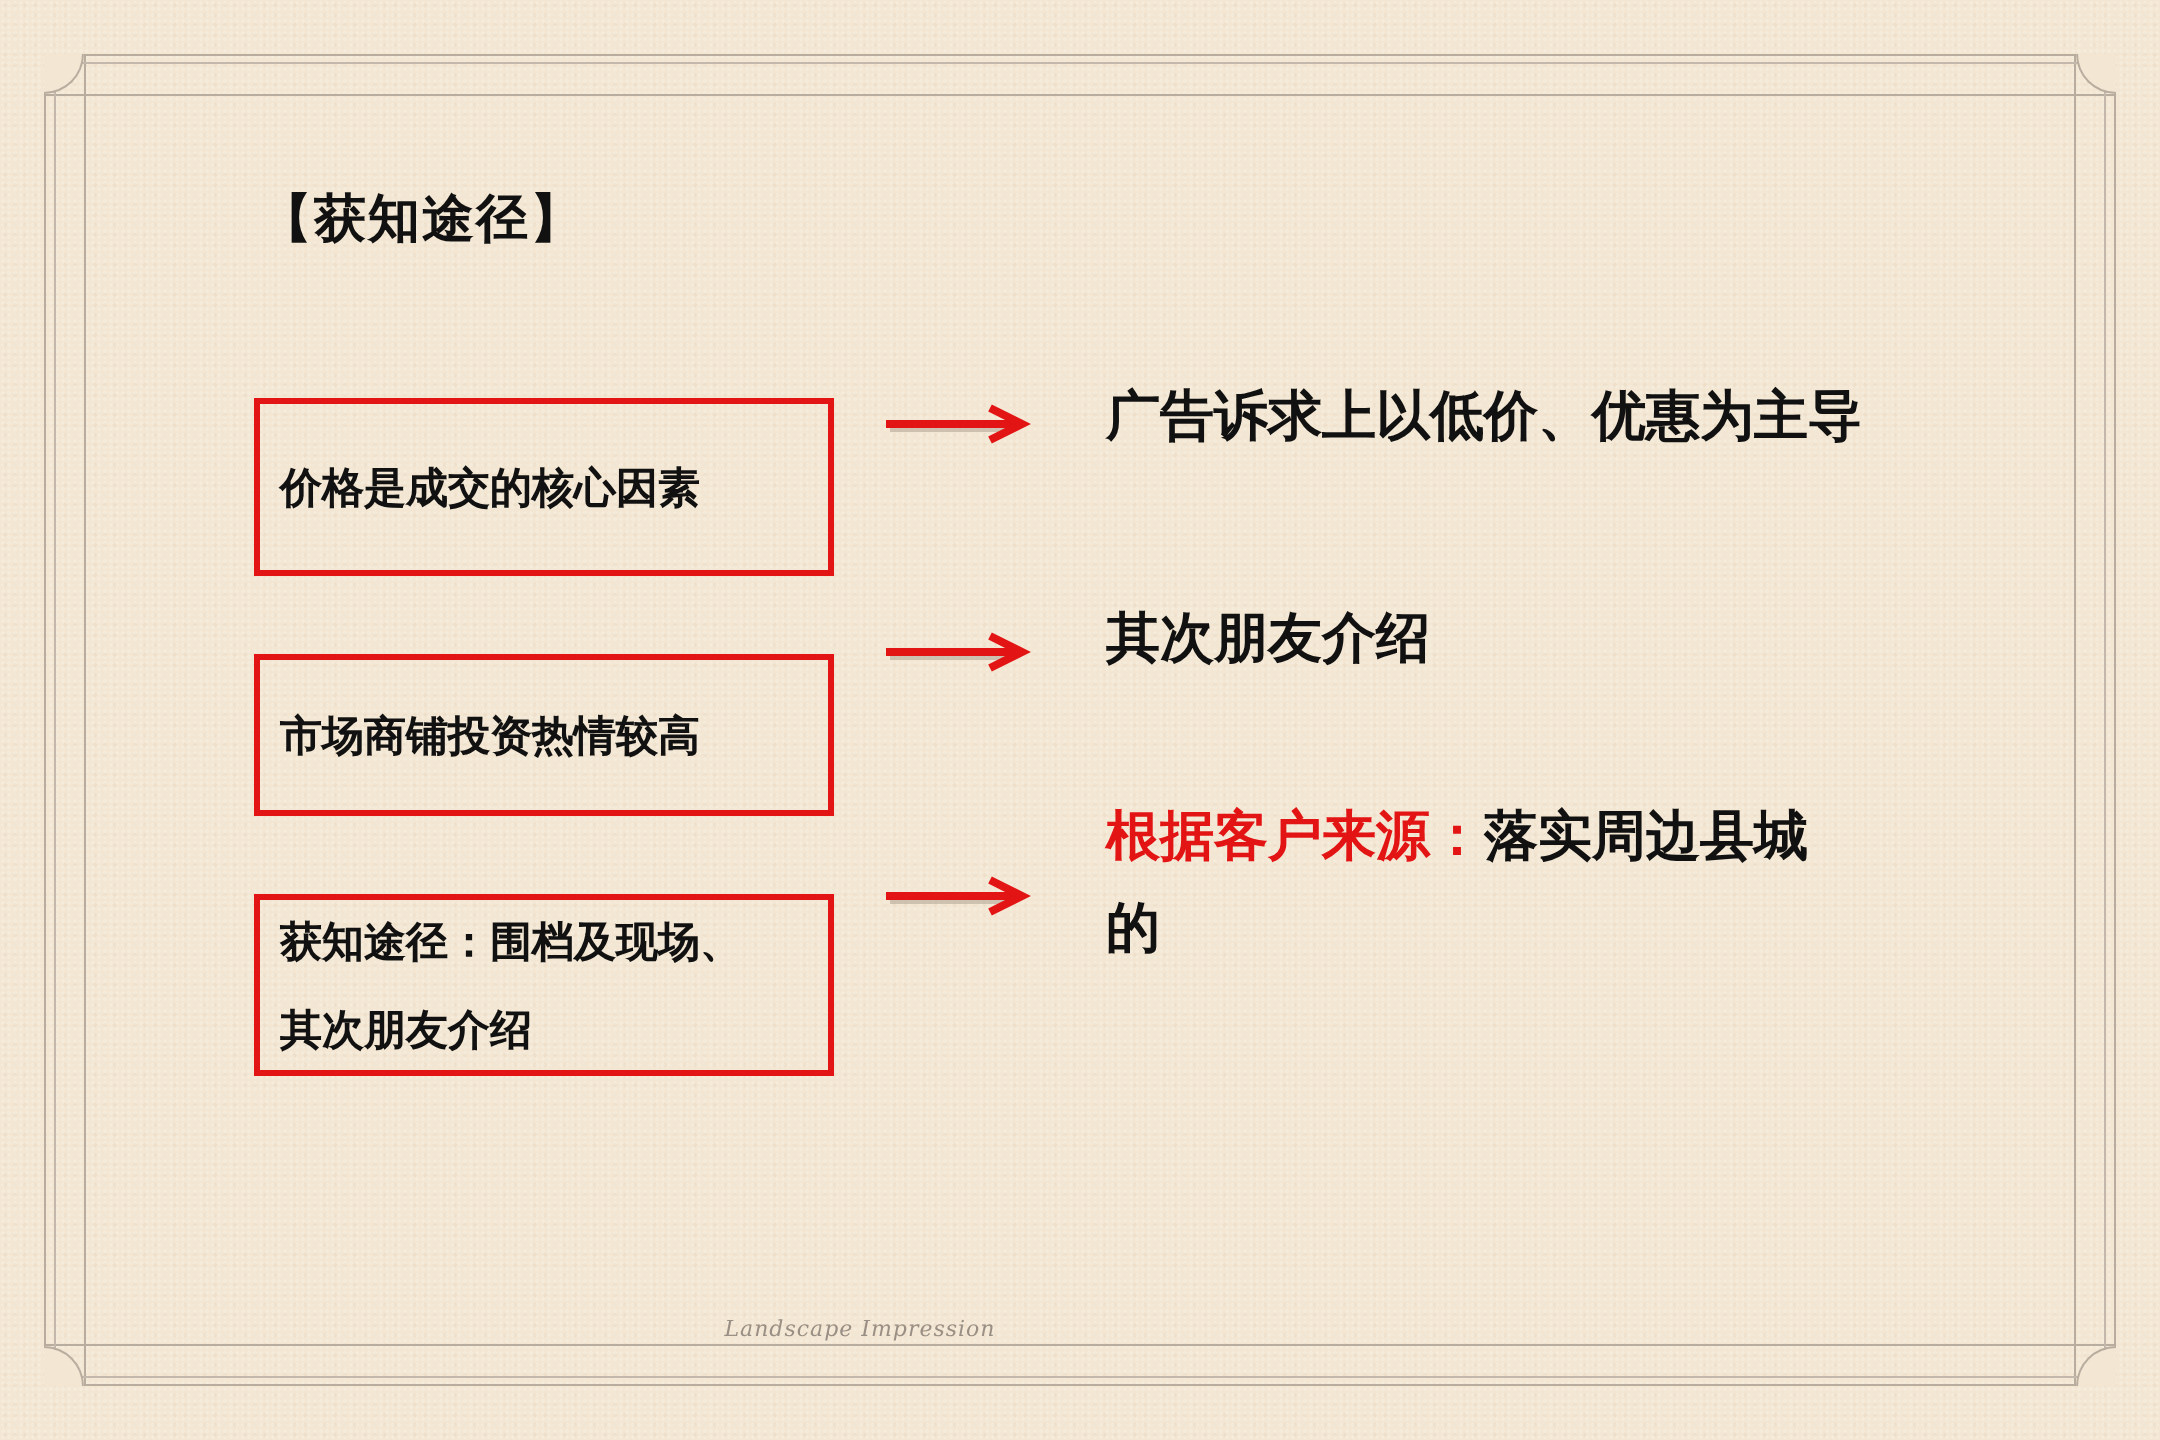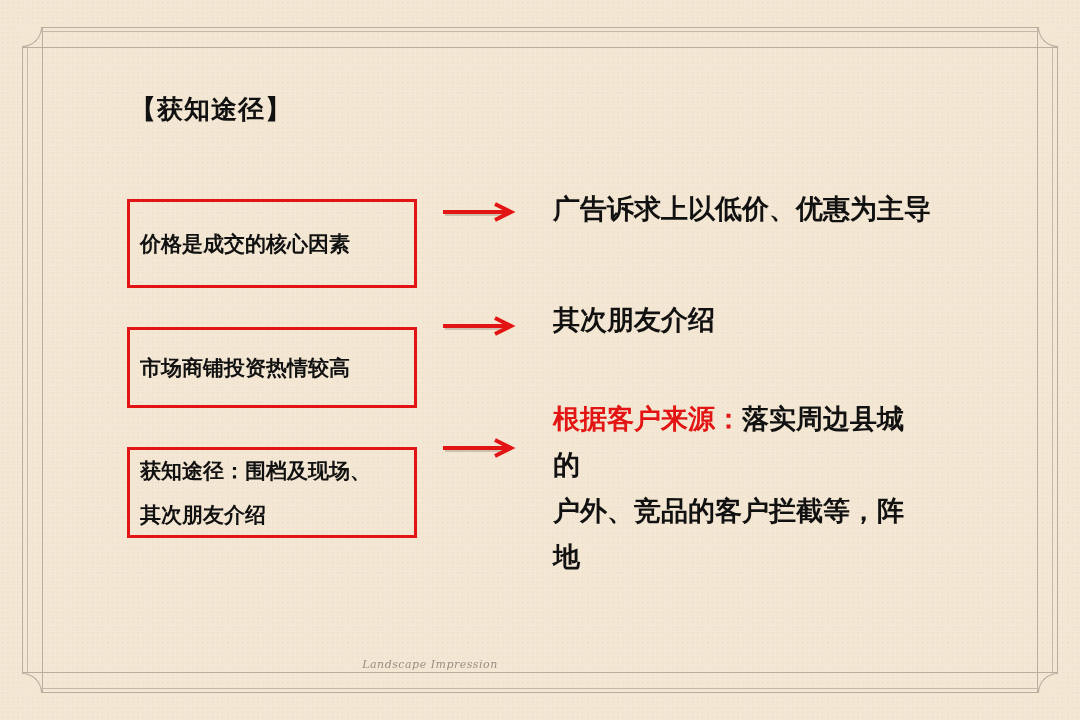--- a/index.html
+++ b/index.html
@@ -99,16 +99,15 @@
 <svg class="arrow a3" viewBox="0 0 74 20">
   <line x1="2" y1="12" x2="64" y2="12" stroke="#a89c8c" stroke-width="4" opacity="0.5"></line>
   <line x1="0" y1="10" x2="64" y2="10" stroke="#e31414" stroke-width="4"></line>
   <polyline points="52,2 68,10 52,18" fill="none" stroke="#e31414" stroke-width="4"></polyline>
 </svg>
 
 <div class="rtext r1">广告诉求上以低价、优惠为主导</div>
 <div class="rtext r2">其次朋友介绍</div>
 <div class="rtext r3">
   <div><span class="red">根据客户来源：</span><span>落实周边县城的</span></div>
-  <div>户外、竞品的客户拦截等，阵地</div>
 </div>
 
 <div class="footer">Landscape Impression</div>
 
 </body></html>

